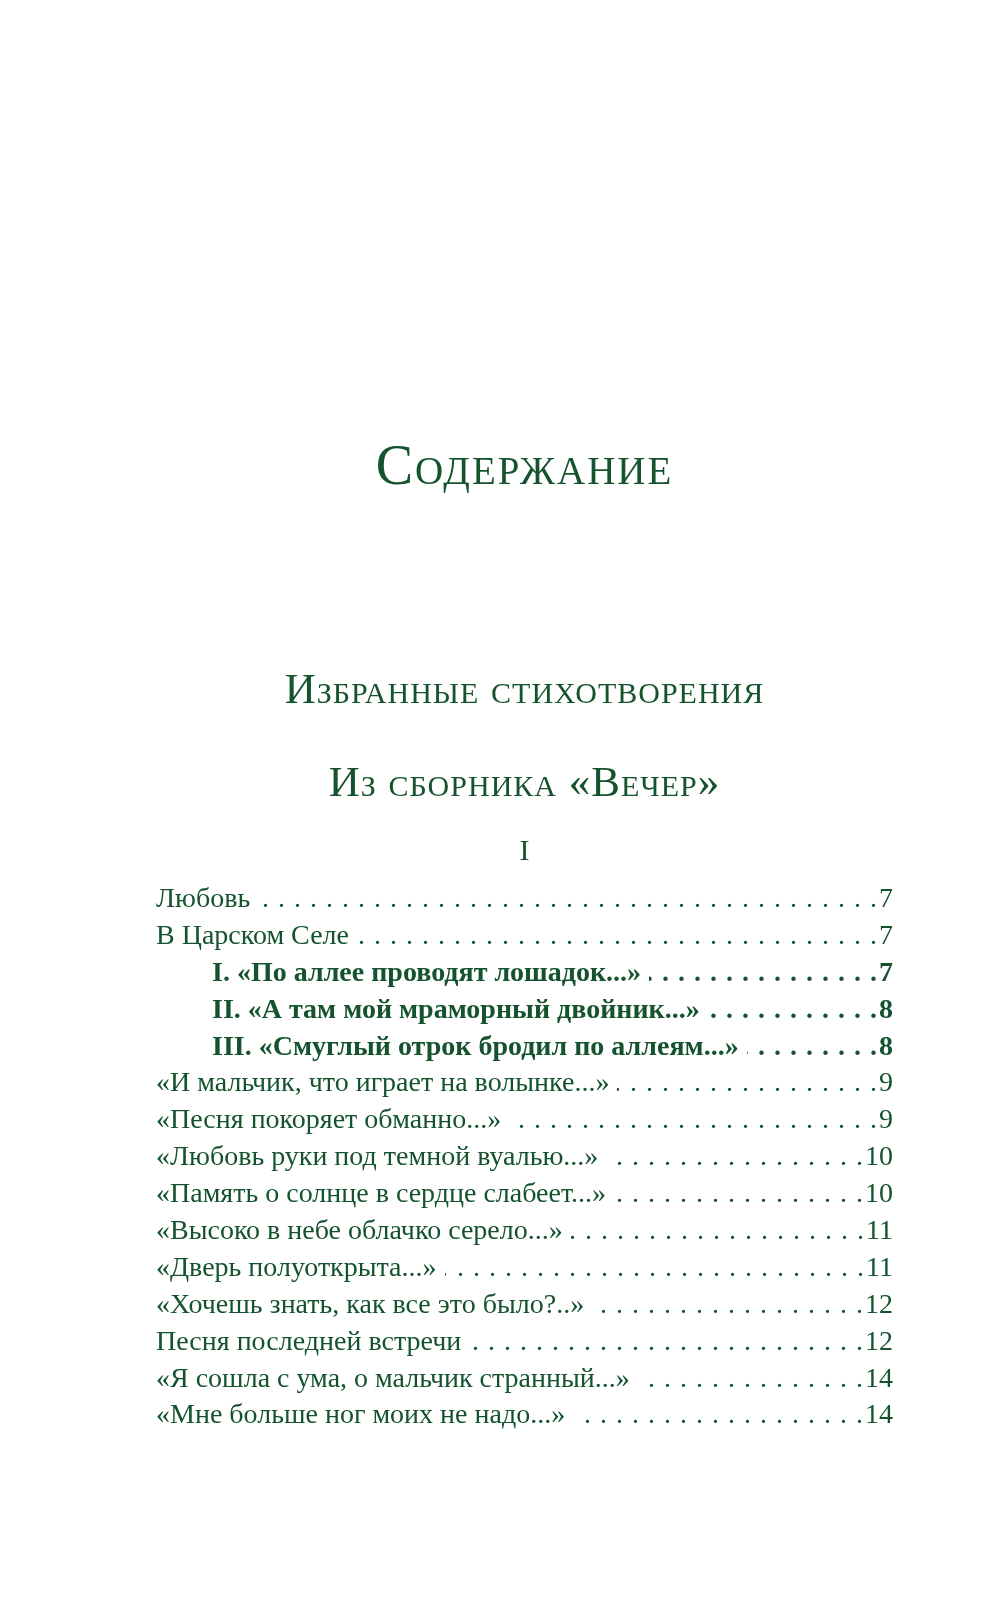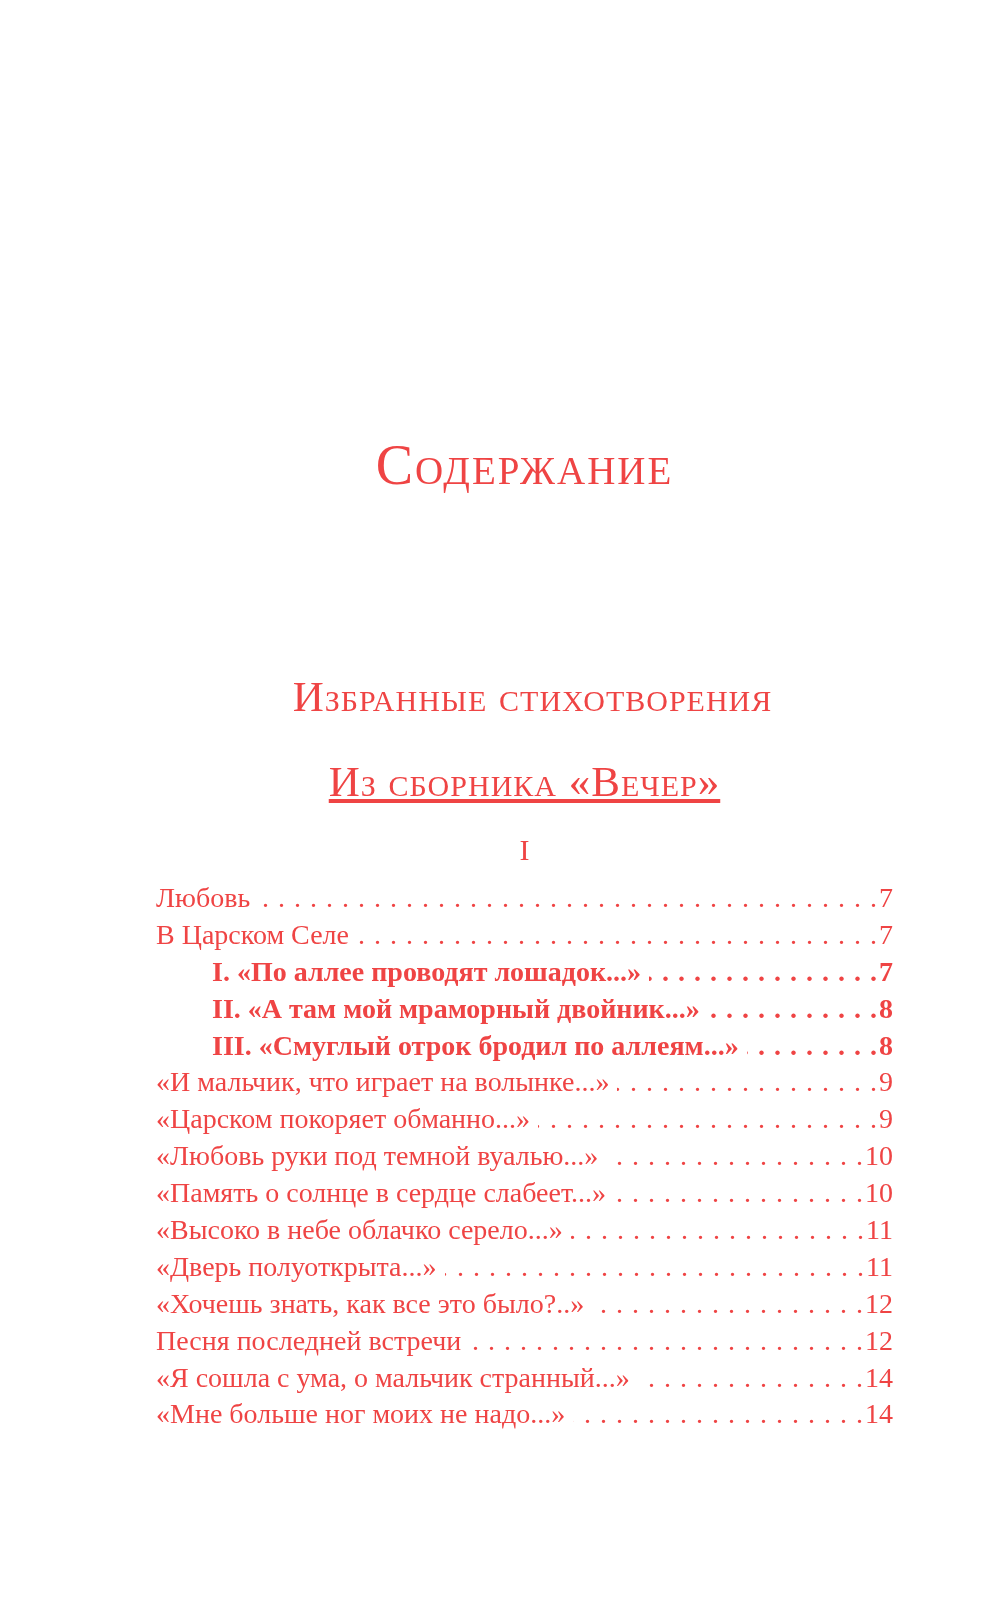--- a/index.html
+++ b/index.html
@@ -5,21 +5,21 @@
   html, body {
     margin: 0;
     padding: 0;
     background: #ffffff;
   }
   .page {
     position: relative;
     width: 1000px;
     height: 1615px;
     background: #ffffff;
-    color: #ef4444;
+    color: #14532d;
     font-family: "Liberation Serif", "DejaVu Serif", serif;
     overflow: hidden;
   }
   .title {
     position: absolute;
     top: 437px;
     left: 156px;
     width: 737px;
     margin: 0;
     text-align: center;
@@ -28,21 +28,21 @@
     line-height: 1;
     font-variant: small-caps;
     letter-spacing: 2px;
     white-space: nowrap;
   }
   .part-heading {
     position: absolute;
     top: 667px;
     left: 156px;
     width: 737px;
-    margin: 8px;
+    margin: 0;
     text-align: center;
     font-weight: normal;
     font-size: 43px;
     line-height: 1;
     font-variant: small-caps;
     letter-spacing: 1px;
     white-space: nowrap;
   }
   .collection-heading {
     position: absolute;
@@ -50,21 +50,20 @@
     left: 156px;
     width: 737px;
     margin: 0;
     text-align: center;
     font-weight: normal;
     font-size: 43px;
     line-height: 1;
     font-variant: small-caps;
     letter-spacing: 1px;
     white-space: nowrap;
-    text-decoration: underline;
   }
   .numeral {
     position: absolute;
     top: 835px;
     left: 156px;
     width: 737px;
     text-align: center;
     font-size: 30px;
     line-height: 1;
   }
@@ -142,21 +141,21 @@
         <span class="toc-title">III. «Смуглый отрок бродил по аллеям...»</span>
         <span class="leader"></span>
         <span class="toc-page">8</span>
       </div>
       <div class="toc-row">
         <span class="toc-title">«И мальчик, что играет на волынке...»</span>
         <span class="leader"></span>
         <span class="toc-page">9</span>
       </div>
       <div class="toc-row">
-        <span class="toc-title">«Царском покоряет обманно...»</span>
+        <span class="toc-title">«Песня покоряет обманно...»</span>
         <span class="leader"></span>
         <span class="toc-page">9</span>
       </div>
       <div class="toc-row">
         <span class="toc-title">«Любовь руки под темной вуалью...»</span>
         <span class="leader"></span>
         <span class="toc-page">10</span>
       </div>
       <div class="toc-row">
         <span class="toc-title">«Память о солнце в сердце слабеет...»</span>

